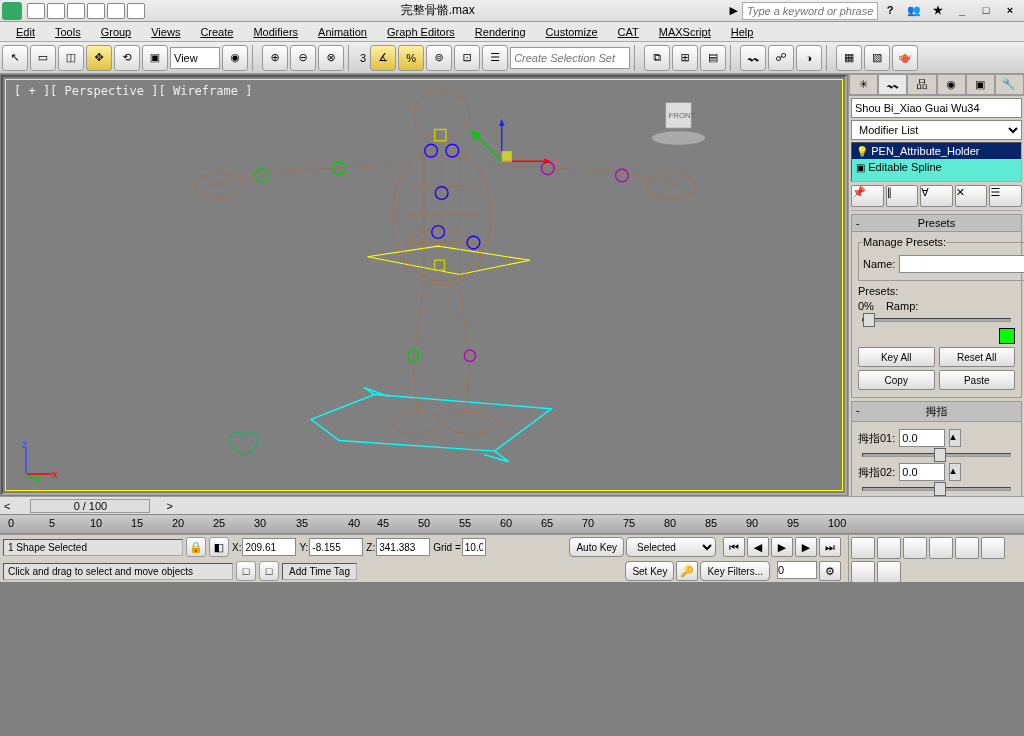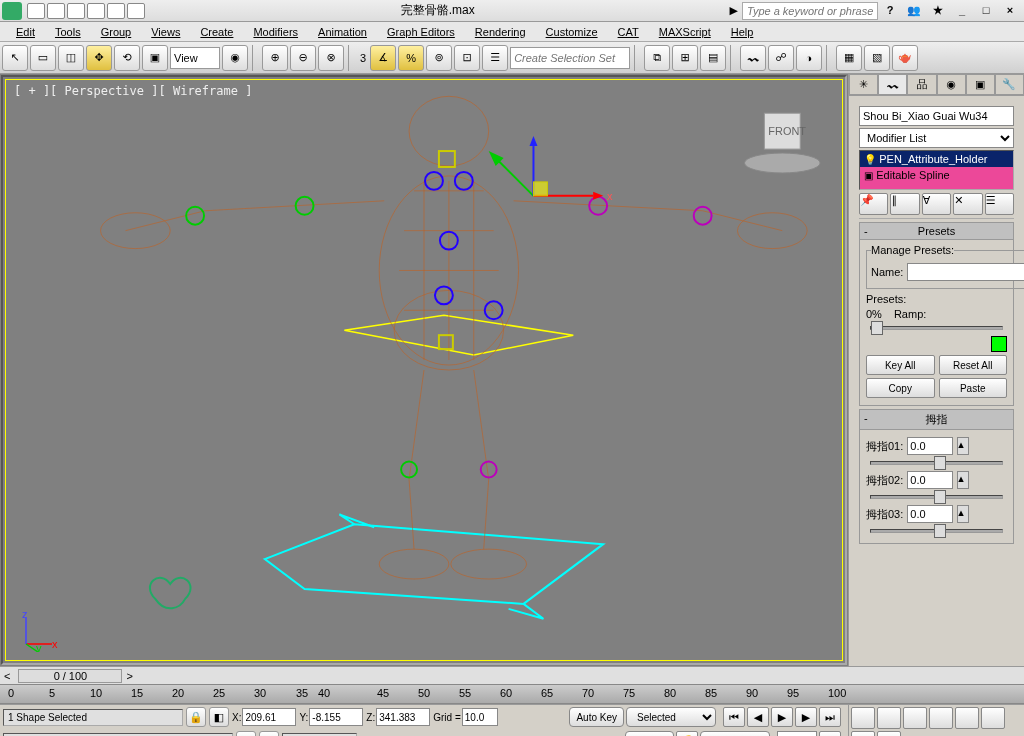--- a/index.html
+++ b/index.html
@@ -11,52 +11,52 @@
 .topbar .search{width:136px;height:18px;border:1px solid #aaa;padding:0 4px;color:#888;font-style:italic;background:#fff}
 .topbar .winbtn{width:20px;height:16px;margin:0 2px;text-align:center;line-height:14px;font-weight:bold}
 .menubar{height:20px;background:#e8e8e8;display:flex;align-items:center;padding:0 6px;border-bottom:1px solid #aaa}
 .menubar span{padding:2px 10px;text-decoration:underline;cursor:pointer}
 .toolbar{height:32px;background:linear-gradient(#eee,#d0d0d0);display:flex;align-items:center;padding:0 2px;border-bottom:1px solid #999;gap:2px;overflow:hidden}
 .tbtn{width:26px;height:26px;border:1px solid #999;background:linear-gradient(#fff,#ddd);border-radius:3px;display:flex;align-items:center;justify-content:center;flex-shrink:0}
 .tbtn.yellow{background:linear-gradient(#fff0a0,#e0c040)}
 .tsep{width:6px;height:26px;border-left:1px solid #999;margin:0 2px}
 .viewsel{width:50px;height:22px;border:1px solid #999;background:#fff;padding:0 3px}
 .sel-set{width:120px;height:22px;border:1px solid #999;background:#fff;color:#888;font-style:italic;padding:0 3px}
-.main{display:flex;height:592px}
+.main{display:flex;height:422px}
 .viewport{flex:1;background:#808080;position:relative;border:2px inset #aaa;margin:1px}
 .viewport-inner{position:absolute;inset:2px;border:1px solid #ff0}
 .vp-label{position:absolute;top:4px;left:8px;color:#eee;font-size:12px;font-family:monospace}
 .axis-gizmo{position:absolute;bottom:8px;left:12px;width:40px;height:40px}
 .side{width:176px;background:#d4d0c8;border-left:1px solid #999;display:flex;flex-direction:column}
 .side-tabs{height:22px;display:flex;background:#c0c0c0;border-bottom:1px solid #999}
 .side-tab{flex:1;border:1px solid #999;background:#d4d0c8;display:flex;align-items:center;justify-content:center}
 .side-tab.active{background:#e8e8e8}
-.side-body{flex:1;padding:10px;overflow:hidden}
+.side-body{flex:1;padding:2px;overflow:hidden}
 .name-input{width:100%;height:20px;border:1px solid #888;background:#fff;padding:0 3px;margin-bottom:2px}
 .mod-sel{width:100%;height:20px;border:1px solid #888;background:#fff;padding:0 3px;margin-bottom:2px}
-.mod-stack{height:40px;border:1px inset #aaa;background:#ec4899;overflow:hidden}
+.mod-stack{height:40px;border:1px inset #aaa;background:#5eead4;overflow:hidden}
 .mod-stack div{padding:2px 4px;font-size:10px}
 .mod-stack .sel{background:#0a246a;color:#fff}
 .stack-btns{display:flex;gap:2px;padding:3px 0;border-bottom:1px solid #aaa}
 .sbtn{flex:1;height:22px;border:1px solid #888;background:linear-gradient(#fff,#ddd);border-radius:2px}
 .rollout{border:1px solid #999;margin-top:3px;background:#d4d0c8}
 .roll-head{background:#c0c0c0;padding:2px 6px;text-align:center;border-bottom:1px solid #999;position:relative}
 .roll-head .minus{position:absolute;left:4px}
 .roll-body{padding:4px 6px}
 .fieldrow{display:flex;align-items:center;gap:4px;margin:3px 0}
 .fieldrow label{flex:0 0 auto}
 .fieldrow input[type=text]{flex:1;height:18px;border:1px solid #888;padding:0 3px;background:#fff}
 .spinner{width:46px;height:18px;border:1px solid #888;background:#fff;padding:0 2px;text-align:left}
 .spbtn{width:12px;height:18px;border:1px solid #888;background:#ddd}
 .pbtn{flex:1;height:20px;border:1px solid #888;background:linear-gradient(#fff,#ddd);border-radius:2px;font-size:10px}
 .slider-track{height:4px;background:#aaa;border:1px inset #999;margin:6px 4px;position:relative}
 .slider-thumb{position:absolute;top:-6px;width:12px;height:14px;background:#ddd;border:1px solid #666}
 .swatch{width:16px;height:16px;background:#0f0;border:1px solid #000}
 .timebar{height:18px;background:#e0e0e0;display:flex;align-items:center;border-top:1px solid #999}
-.timeslider{width:104px;text-align:center;border:1px solid #999;background:#ddd;margin:0 4px;font-size:10px}
+.timeslider{width:120px;text-align:center;border:1px solid #999;background:#ddd;margin:0 16px;font-size:10px}
 .ruler{height:20px;background:linear-gradient(#ccc,#aaa);border-top:1px solid #888;border-bottom:1px solid #888;position:relative;font-size:9px}
 .ruler span{position:absolute;top:2px}
 .bottom{height:48px;background:#d4d0c8;display:flex;border-top:1px solid #999}
 .bl{flex:1;display:flex;flex-direction:column}
 .brow{height:24px;display:flex;align-items:center;padding:0 3px;gap:3px}
 .coord{display:flex;align-items:center;gap:1px}
 .coord label{font-size:10px}
 .coord input{width:54px;height:18px;border:1px solid #888;background:#fff;padding:0 2px;font-size:10px}
 .statustxt{flex:0 0 180px;border:1px inset #aaa;padding:2px 4px;background:#e0e0e0;font-size:10px}
 .keybtns{display:flex;gap:2px;align-items:center}
@@ -320,21 +320,21 @@
 </div>
 <div class="ruler" id="ruler">
     <span style="left: 8px;">0</span>
     <span style="left: 49px;">5</span>
     <span style="left: 90px;">10</span>
     <span style="left: 131px;">15</span>
     <span style="left: 172px;">20</span>
     <span style="left: 213px;">25</span>
     <span style="left: 254px;">30</span>
     <span style="left: 296px;">35</span>
-    <span style="left: 318px;">40</span>
+    <span style="left: 348px;">40</span>
     <span style="left: 377px;">45</span>
     <span style="left: 418px;">50</span>
     <span style="left: 459px;">55</span>
     <span style="left: 500px;">60</span>
     <span style="left: 541px;">65</span>
     <span style="left: 582px;">70</span>
     <span style="left: 623px;">75</span>
     <span style="left: 664px;">80</span>
     <span style="left: 705px;">85</span>
     <span style="left: 746px;">90</span>
@@ -355,21 +355,21 @@
       <div class="coord">
           <label>Y:</label>
           <input value="-8.155" style="">
         </div>
       <div class="coord">
           <label>Z:</label>
           <input value="341.383" style="">
         </div>
       <div class="coord">
           <label>Grid =</label>
-          <input style="width: 36px;" value="10.0">
+          <input style="width: 24px;" value="10.0">
         </div>
       <div style="flex:1"></div>
       <div class="keybtns">
         <button class="keybtn">Auto Key</button>
         <select class="keybtn" style="width:90px"><option>Selected</option></select>
       </div>
       <div class="playbtns">
         <div class="pctl">⏮</div>
         <div class="pctl">◀</div>
         <div class="pctl">▶</div>

